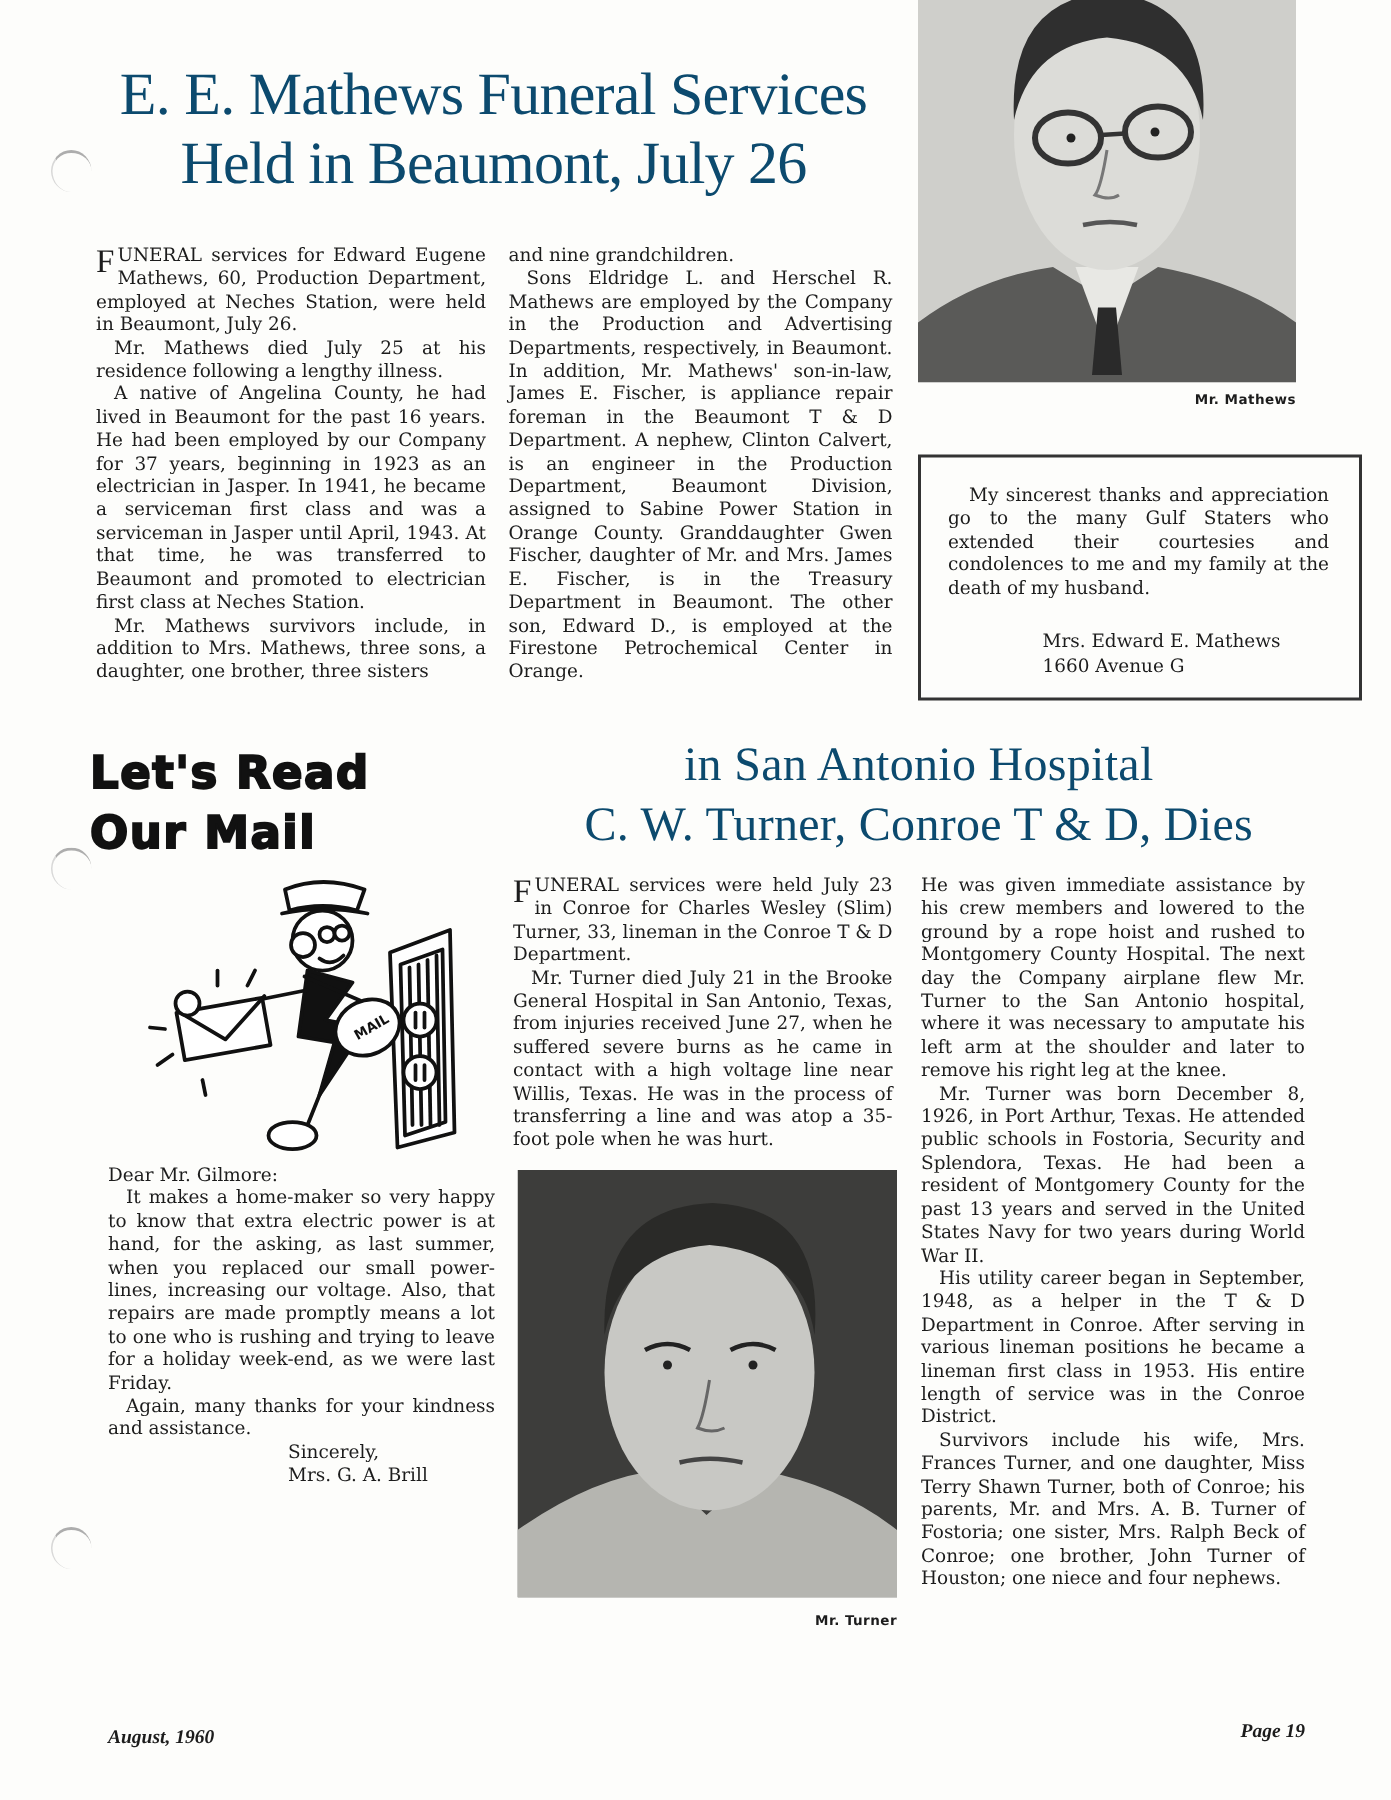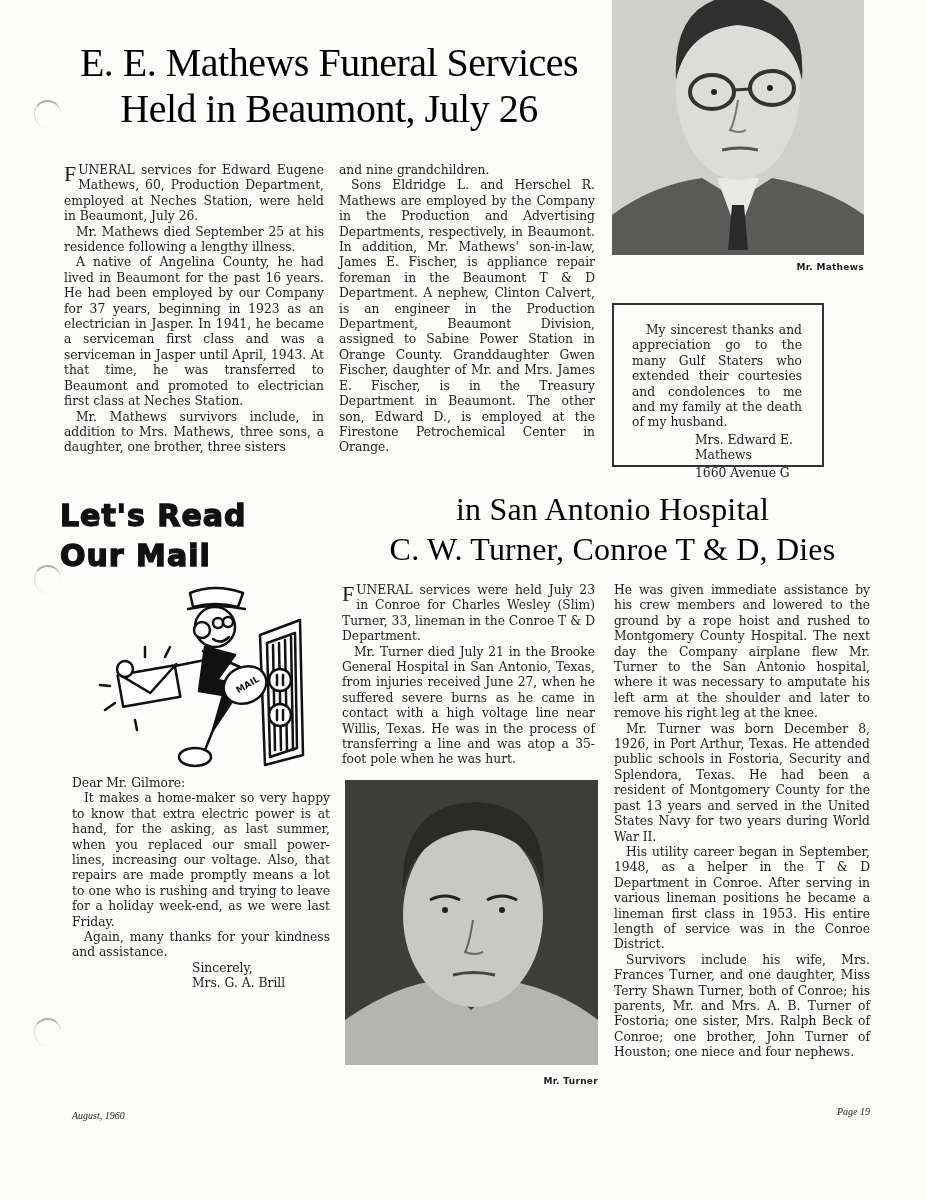--- a/index.html
+++ b/index.html
@@ -3,52 +3,52 @@
 <meta charset="utf-8">
 <style>
   html, body { margin: 0; padding: 0; }
   body {
     width: 927px; height: 1200px; background: #fdfdfb; position: relative; overflow: hidden;
     font-family: "DejaVu Serif", "Liberation Serif", serif; color: #1c1c1c;
   }
   .abs { position: absolute; }
   .hole { position: absolute; left: 34px; width: 26px; height: 26px; border-radius: 50%;
           border-top: 2px solid #9a9a9a; border-left: 1px solid #cfcfcf; border-right: 0; border-bottom: 0; opacity: .8; }
-  .headline { font-family: "Liberation Serif", serif; color: #000000; text-align: center; line-height: 1.16; letter-spacing: -0.5px; }
+  .headline { font-family: "Liberation Serif", serif; color: #0c4a6e; text-align: center; line-height: 1.16; letter-spacing: -0.5px; }
   .h1 { left: 58px; top: 40px; width: 542px; font-size: 40px; }
   .h2 { left: 340px; top: 489px; width: 545px; font-size: 32px; letter-spacing: 0.2px; line-height: 1.25; }
   .body-col { font-size: 12.3px; line-height: 15.4px; text-align: justify; }
   .body-col p { margin: 0; text-indent: 12px; }
   .body-col p.gap { margin-top: 0; }
   .dropcap-para { text-indent: 0 !important; }
   .dropcap { font-size: 22px; float: left; line-height: 18px; margin: 2px 2px 0 0; font-family: "Liberation Serif", serif; }
   .caption { font-family: "DejaVu Sans", sans-serif; font-weight: bold; font-size: 9px; text-align: right; letter-spacing: .3px; }
   .photo { background: #c9c9c6; overflow: hidden; }
   .box { border: 2px solid #333; box-sizing: border-box; padding: 18px 20px 10px 18px; font-size: 12.3px; line-height: 15.4px; text-align: justify; }
   .box p { margin: 0; text-indent: 14px; }
-  .box .sig { text-indent: 0; padding-left: 63px; text-align: left; margin-top: 2px; }
+  .box .sig { text-indent: 0; padding-left: 63px; text-align: left; margin-top: 20px; }
   .mail-title { font-family: "DejaVu Sans", sans-serif; font-weight: 900; font-size: 30px; letter-spacing: 1px; line-height: 40px; color: #111; -webkit-text-stroke: 1.4px #111; }
-  .footer { font-family: "Liberation Serif", serif; font-style: italic; font-weight: normal; font-size: 10px; }
+  .footer { font-family: "Liberation Serif", serif; font-style: italic; font-weight: bold; font-size: 13px; margin-top: 40px; }
   .sign { text-indent: 0 !important; padding-left: 120px; margin-top: 8px; }
 </style>
 </head>
 <body>
 
 <div class="hole" style="top:100px"></div>
 <div class="hole" style="top:565px"></div>
 <div class="hole" style="top:1018px"></div>
 
 <div class="abs headline h1">
   <div>E. E. Mathews Funeral Services</div>
   <div>Held in Beaumont, July 26</div>
 </div>
 
 <div class="abs body-col" style="left:64px; top:163px; width:260px;">
   <p class="dropcap-para"><span class="dropcap">F</span><span>UNERAL services for Edward Eugene Mathews, 60, Production Department, employed at Neches Station, were held in Beaumont, July 26.</span></p>
-  <p>Mr. Mathews died September 25 at his residence following a lengthy illness.</p>
+  <p>Mr. Mathews died July 25 at his residence following a lengthy illness.</p>
   <p>A native of Angelina County, he had lived in Beaumont for the past 16 years. He had been employed by our Company for 37 years, beginning in 1923 as an electrician in Jasper. In 1941, he became a serviceman first class and was a serviceman in Jasper until April, 1943. At that time, he was transferred to Beaumont and promoted to electrician first class at Neches Station.</p>
   <p>Mr. Mathews survivors include, in addition to Mrs. Mathews, three sons, a daughter, one brother, three sisters</p>
 </div>
 
 <div class="abs body-col" style="left:339px; top:163px; width:256px;">
   <p style="text-indent:0">and nine grandchildren.</p>
   <p class="gap">Sons Eldridge L. and Herschel R. Mathews are employed by the Company in the Production and Advertising Departments, respectively, in Beaumont. In addition, Mr. Mathews' son-in-law, James E. Fischer, is appliance repair foreman in the Beaumont T &amp; D Department. A nephew, Clinton Calvert, is an engineer in the Production Department, Beaumont Division, assigned to Sabine Power Station in Orange County. Granddaughter Gwen Fischer, daughter of Mr. and Mrs. James E. Fischer, is in the Treasury Department in Beaumont. The other son, Edward D., is employed at the Firestone Petrochemical Center in Orange.</p>
 </div>
 
 <div class="abs photo" style="left:612px; top:0px; width:252px; height:255px;">
@@ -63,21 +63,21 @@
     <ellipse cx="160" cy="88" rx="22" ry="17" fill="none" stroke="#333" stroke-width="4"></ellipse>
     <line x1="122" y1="90" x2="138" y2="89" stroke="#333" stroke-width="3"></line>
     <circle cx="102" cy="92" r="3" fill="#222"></circle>
       <circle cx="158" cy="88" r="3" fill="#222"></circle>
     <path d="M126 100 Q122 125 118 130 Q128 134 134 130" fill="none" stroke="#777" stroke-width="2"></path>
     <path d="M110 150 Q128 146 146 150" fill="none" stroke="#555" stroke-width="3"></path>
   </svg>
 </div>
 <div class="abs caption" style="left:612px; top:262px; width:252px;">Mr. Mathews</div>
 
-<div class="abs box" style="left:612px; top:303px; width:212px; height:164px;">
+<div class="abs box" style="left:612px; top:303px; width:296px; height:164px;">
   <p>My sincerest thanks and appreciation go to the many Gulf Staters who extended their courtesies and condolences to me and my family at the death of my husband.</p>
   <p class="sig">Mrs. Edward E. Mathews</p>
   <p class="sig" style="margin-top:2px">1660 Avenue G</p>
 </div>
 
 <div class="abs mail-title" style="left:60px; top:496px; width:280px;">
   <div>Let's Read</div>
   <div>Our Mail</div>
 </div>
 

